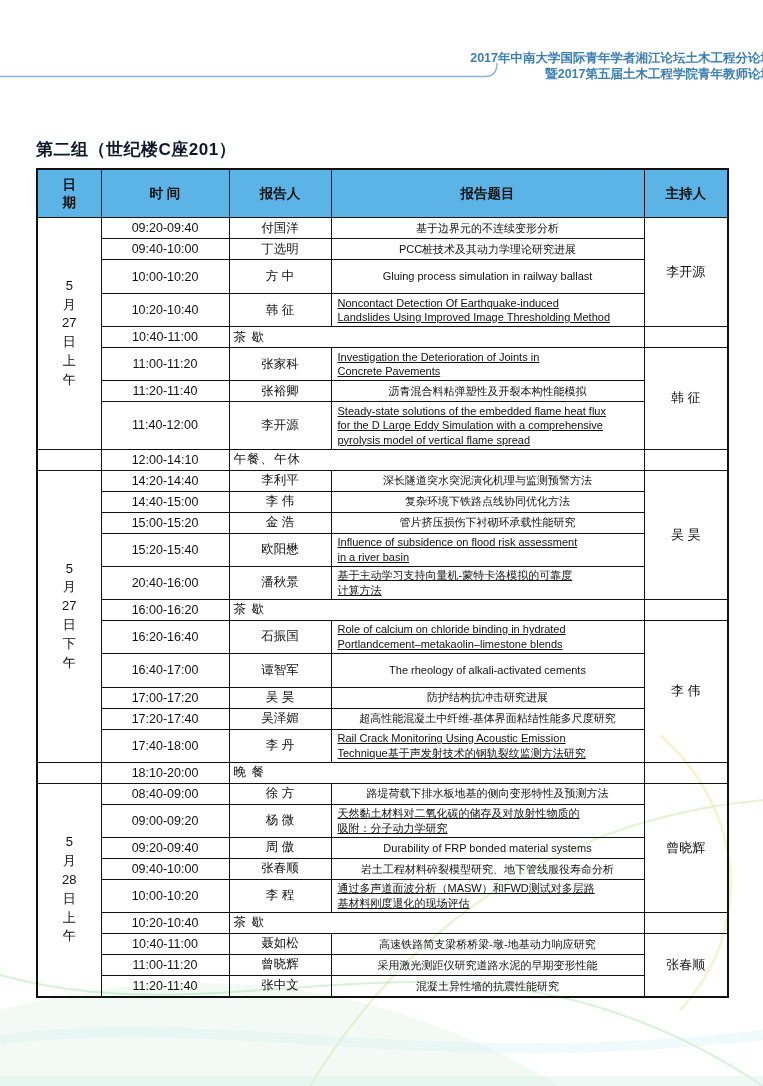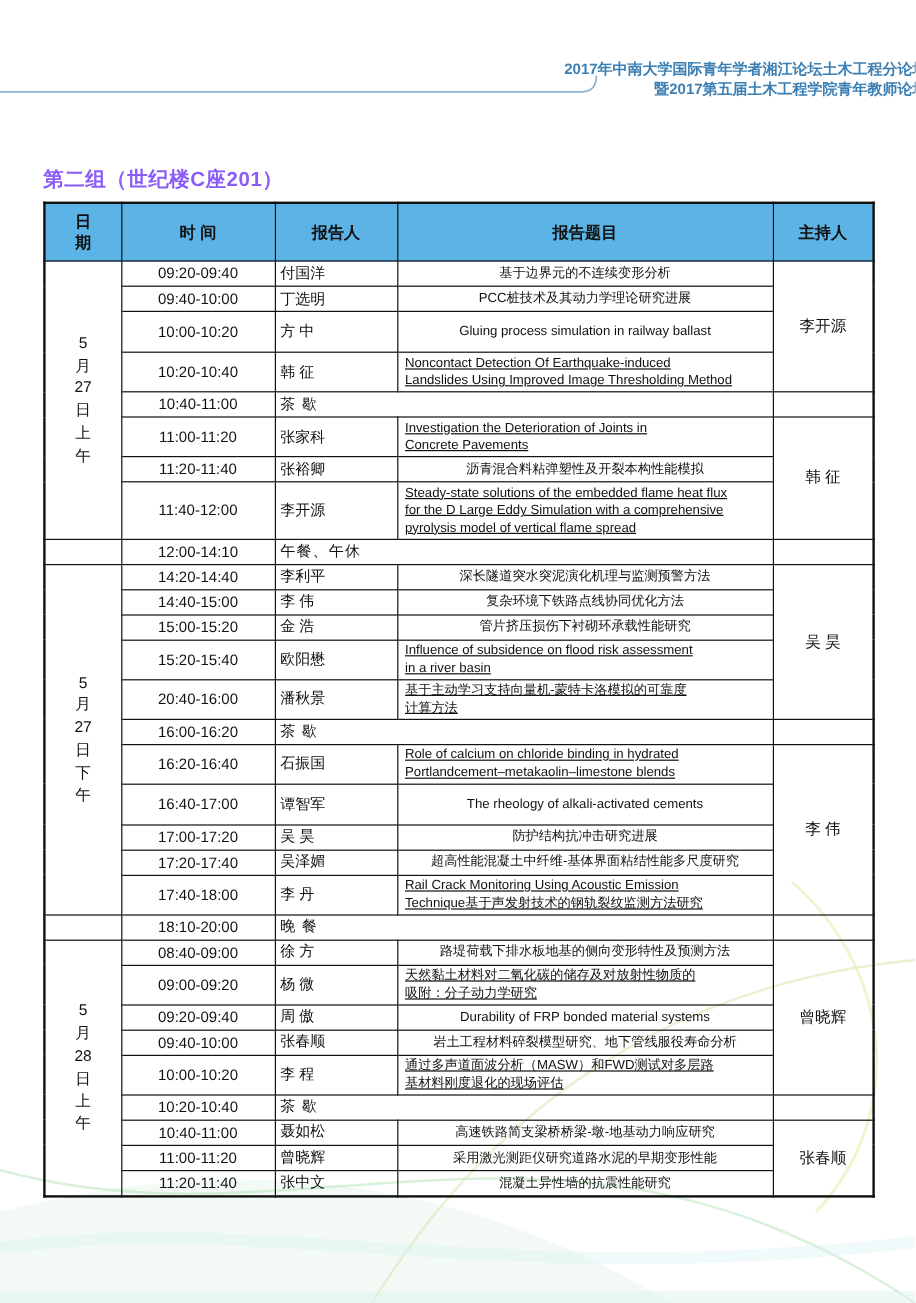--- a/index.html
+++ b/index.html
@@ -3,27 +3,27 @@
 <meta charset="utf-8">
 <style>
   html,body{margin:0;padding:0;background:#ffffff;}
   .page{position:relative;width:763px;height:1086px;overflow:hidden;background:#ffffff;
         font-family:"Liberation Sans","DejaVu Sans",sans-serif;color:#111;padding-left:16px;}
   .decor{position:absolute;left:0;top:0;width:763px;height:1086px;z-index:0;pointer-events:none;}
   .top-rule{position:absolute;left:0;top:0;width:763px;height:100px;z-index:1;pointer-events:none;}
   .hdr-text{position:absolute;top:51px;right:6px;text-align:right;z-index:2;
             color:#3b7fb3;font-size:12.5px;font-weight:bold;line-height:15.5px;}
   .content{position:absolute;left:36px;top:138px;width:691px;z-index:2;}
-  .doc-title{font-size:17px;font-weight:bold;color:#8b5cf6;margin:0 0 7px 0;letter-spacing:.5px;}
+  .doc-title{font-size:17px;font-weight:bold;color:#0f172a;margin:0 0 7px 0;letter-spacing:.5px;}
   table.sched{border-collapse:collapse;table-layout:fixed;width:691px;border:2px solid #111;}
   .sched th,.sched td{border:1px solid #111;padding:1.5px 4px;vertical-align:middle;}
   .sched th{background:#5cb3e6;font-size:13.5px;font-weight:bold;height:44px;
             text-align:center;white-space:pre-line;line-height:1.3;}
   .c-time{font-size:12.5px;text-align:center;}
-  .c-speaker{font-size:12.5px;text-align:left;}
+  .c-speaker{font-size:12.5px;text-align:center;}
   .c-title{font-size:11px;text-align:center;white-space:pre-line;line-height:1.32;}
   .c-title.multi{text-align:left;padding-left:6px;text-decoration:underline;}
   .c-date{font-size:13px;text-align:center;white-space:pre-line;line-height:1.45;}
   .c-mod{font-size:13px;text-align:center;}
   .c-break{font-size:12.5px;letter-spacing:1px;}
   tr.tall{height:34px;}
   .note{font-size:12px;color:#111;margin-top:16px;}
 </style>
 </head>
 <body>

